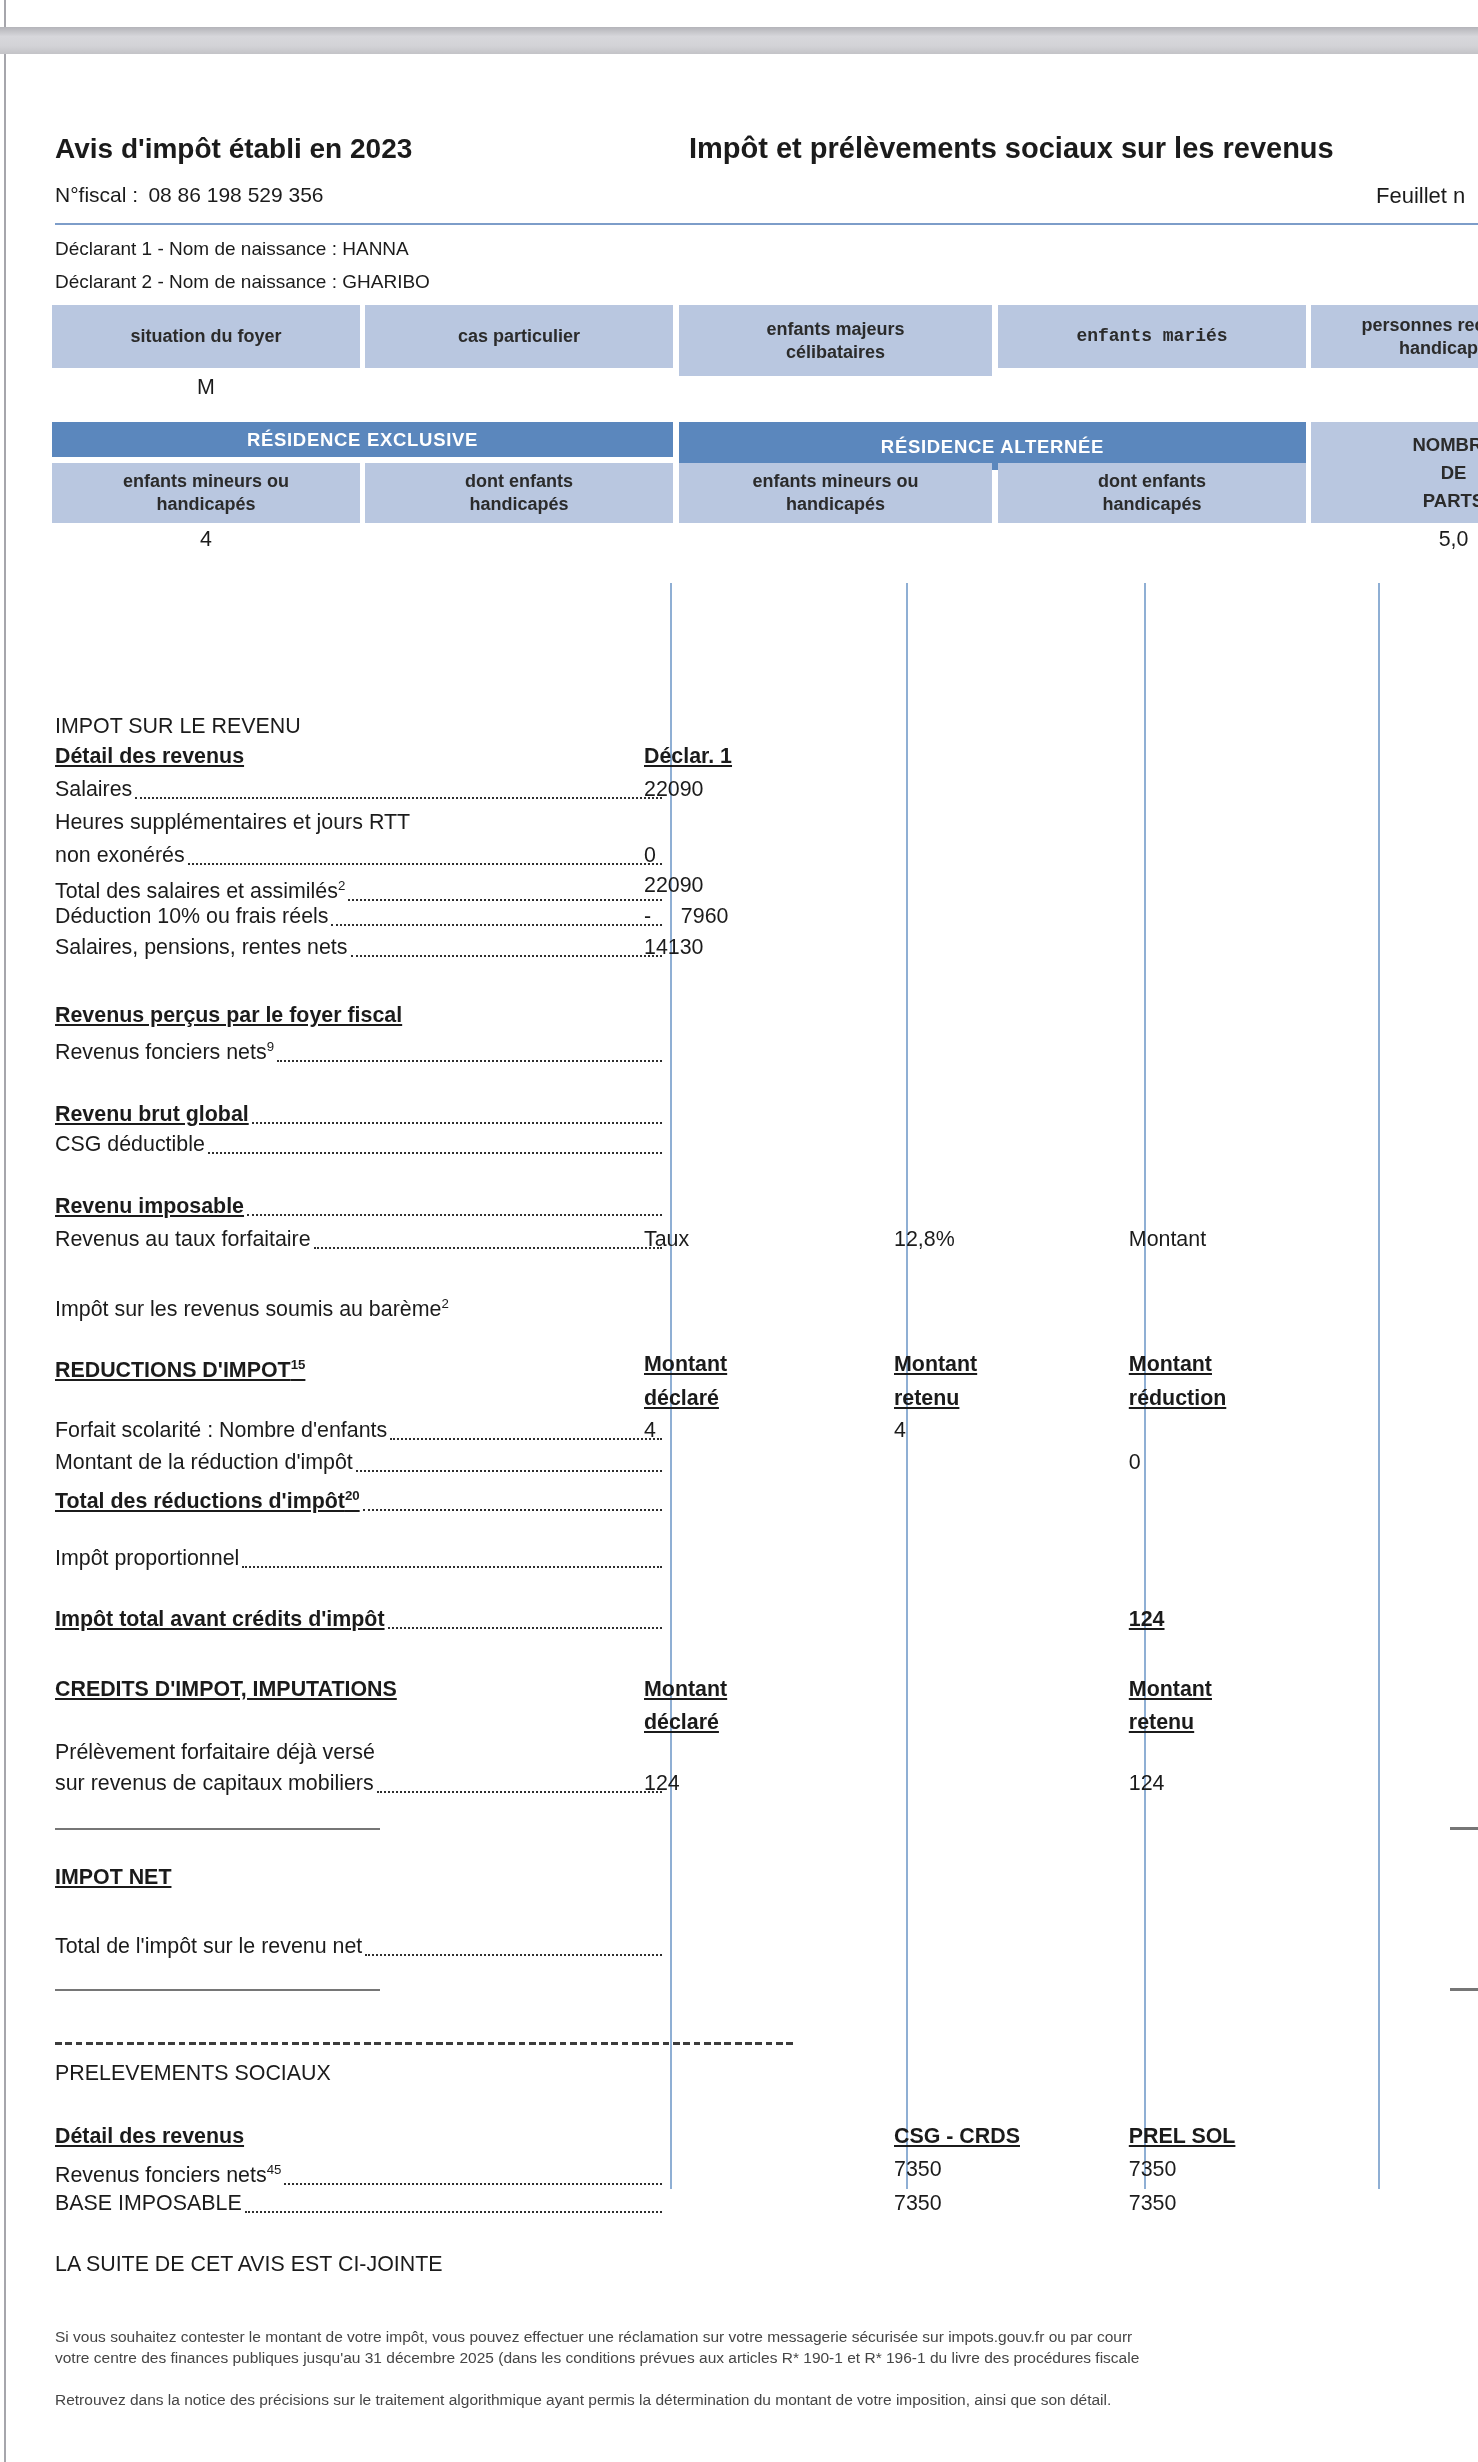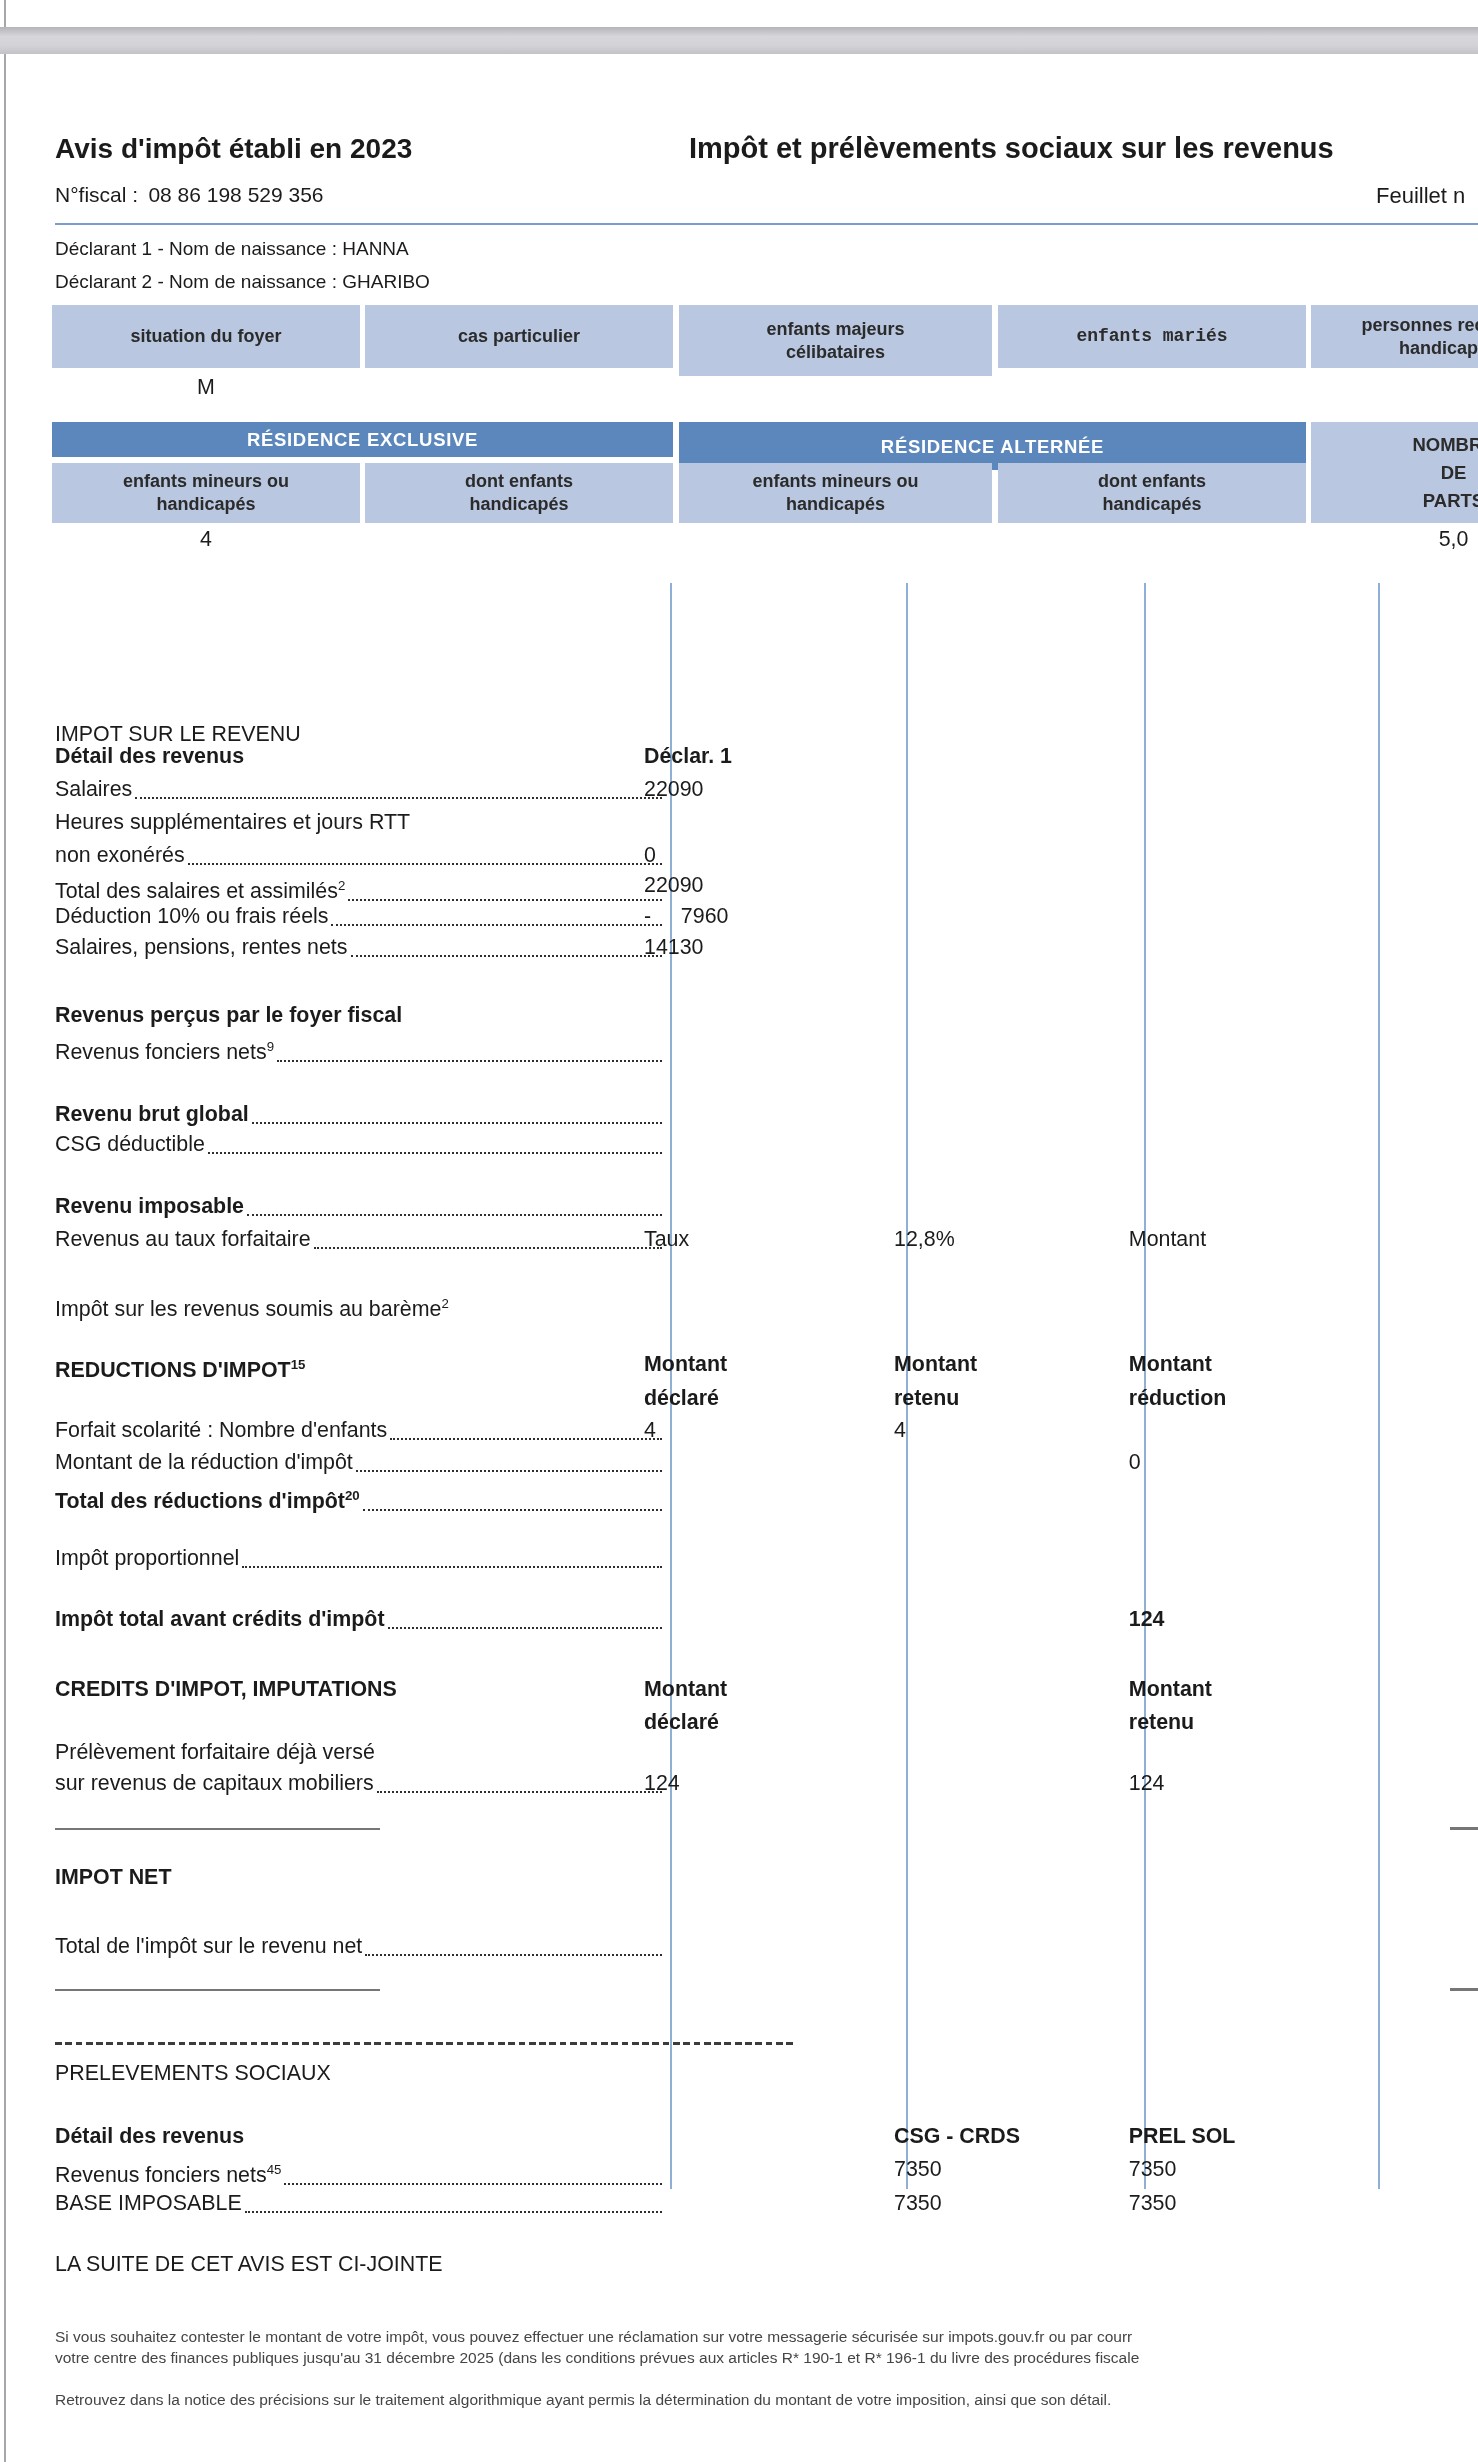--- a/index.html
+++ b/index.html
@@ -25,21 +25,21 @@
     align-items:center;text-align:center;font-size:18px;font-weight:bold;color:#2b2b2b;
     line-height:23px;white-space:pre-line;}
   .band{background:#5b87bd;color:#ffffff;font-size:18.5px;letter-spacing:0.7px;}
   .nombre{font-size:18.5px;line-height:28px;}
   .tval{position:absolute;text-align:center;font-size:21.4px;white-space:nowrap;}
   
   .colline{position:absolute;top:583px;height:1606px;width:1.5px;background:#8fafd4;}
   .srow{position:absolute;left:55px;width:1323px;height:27px;font-size:21.4px;line-height:27px;}
   .lab{position:absolute;left:0;top:0;width:608px;display:flex;align-items:flex-end;}
   .lt{white-space:pre;}
-  .b{font-weight:bold;}
+  .b{font-weight:bold;text-decoration:underline;}
   sup{font-size:0.62em;}
   .dots{flex:1 1 auto;min-width:0;margin:0 1.5px 4.4px 3px;border-bottom:2.2px dotted #2e2e2e;}
   .val{position:absolute;top:0;width:244px;white-space:pre;}
   .v1{right:490px;}
   .v2{right:240px;}
   .v3{right:5.2px;}
   
   .uline{position:absolute;height:2.2px;background:#767676;}
   .rdash{position:absolute;height:3px;background:#767676;}
   .dashsep{position:absolute;left:55px;top:2042px;width:738px;height:3px;
@@ -88,21 +88,21 @@
 handicapés</div>
 <div class="tval" style="left:52px;top:527px;width:308px;">4</div>
 <div class="tval" style="left:1311px;top:527px;width:285px;">5,0</div>
 
 <div class="colline" style="left:670px;"></div>
 <div class="colline" style="left:906px;"></div>
 <div class="colline" style="left:1144px;"></div>
 <div class="colline" style="left:1378px;"></div>
 
 <div id="rows">
-    <div class="srow" style="top: 713px; margin-top: 8px;">
+    <div class="srow" style="top: 713px;">
       <div class="lab">
         <span class="lt">IMPOT SUR LE REVENU</span>
       </div>
     </div>
     <div class="srow" style="top: 743px;">
       <div class="lab b">
         <span class="lt">Détail des revenus</span>
       </div>
       <div class="val v1 b">Déclar. 1</div>
     </div>

